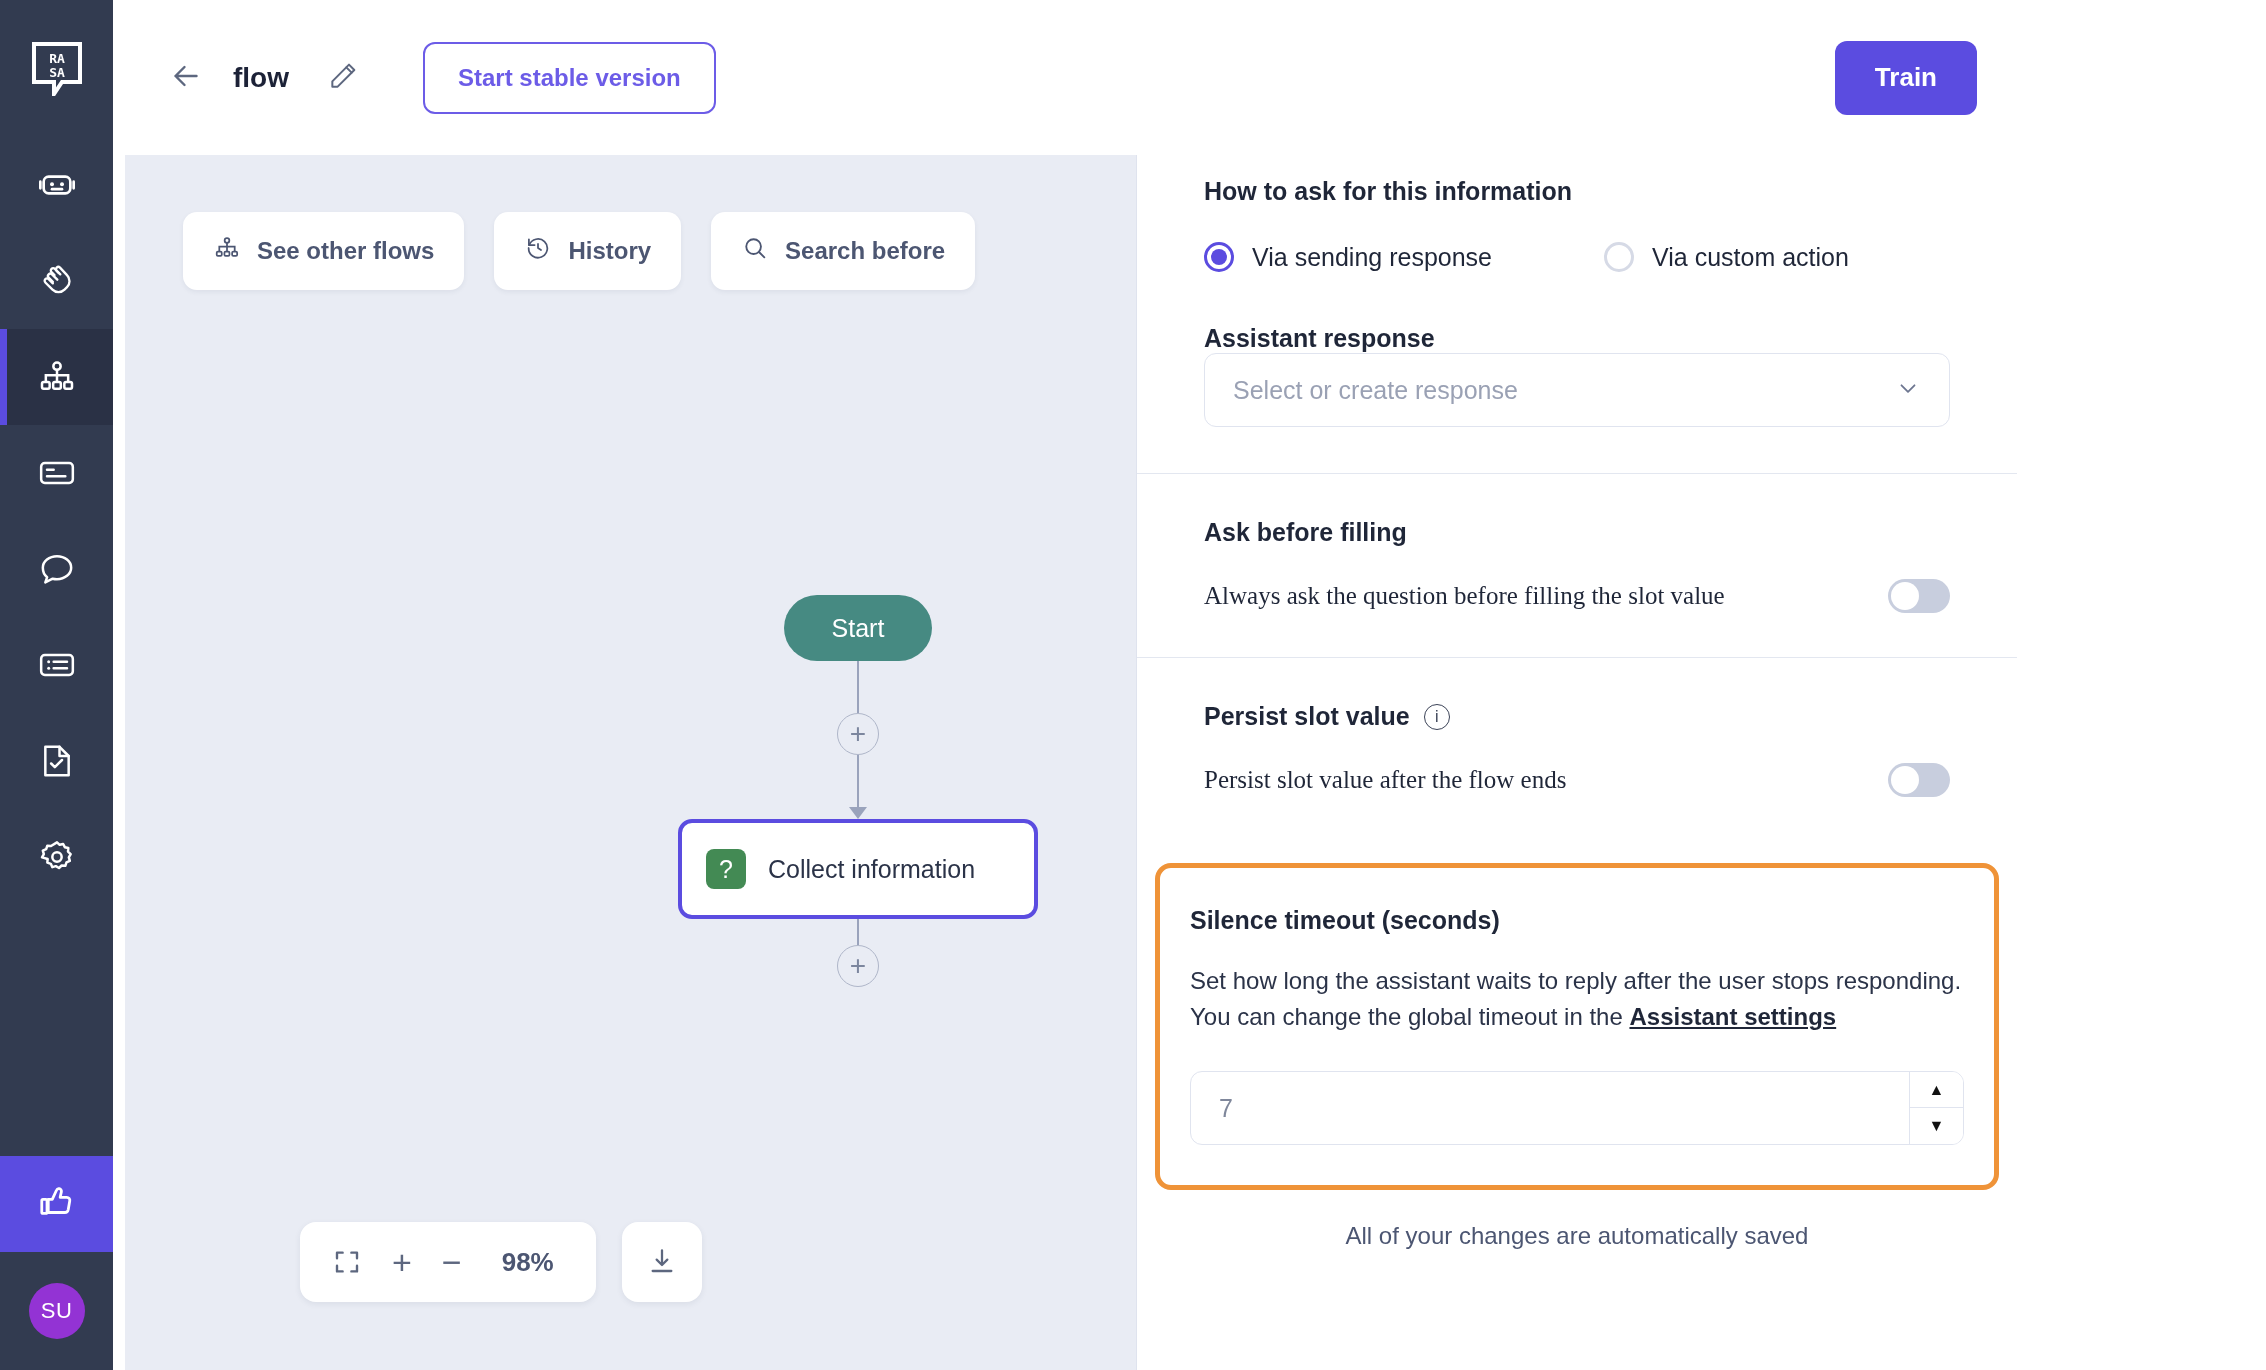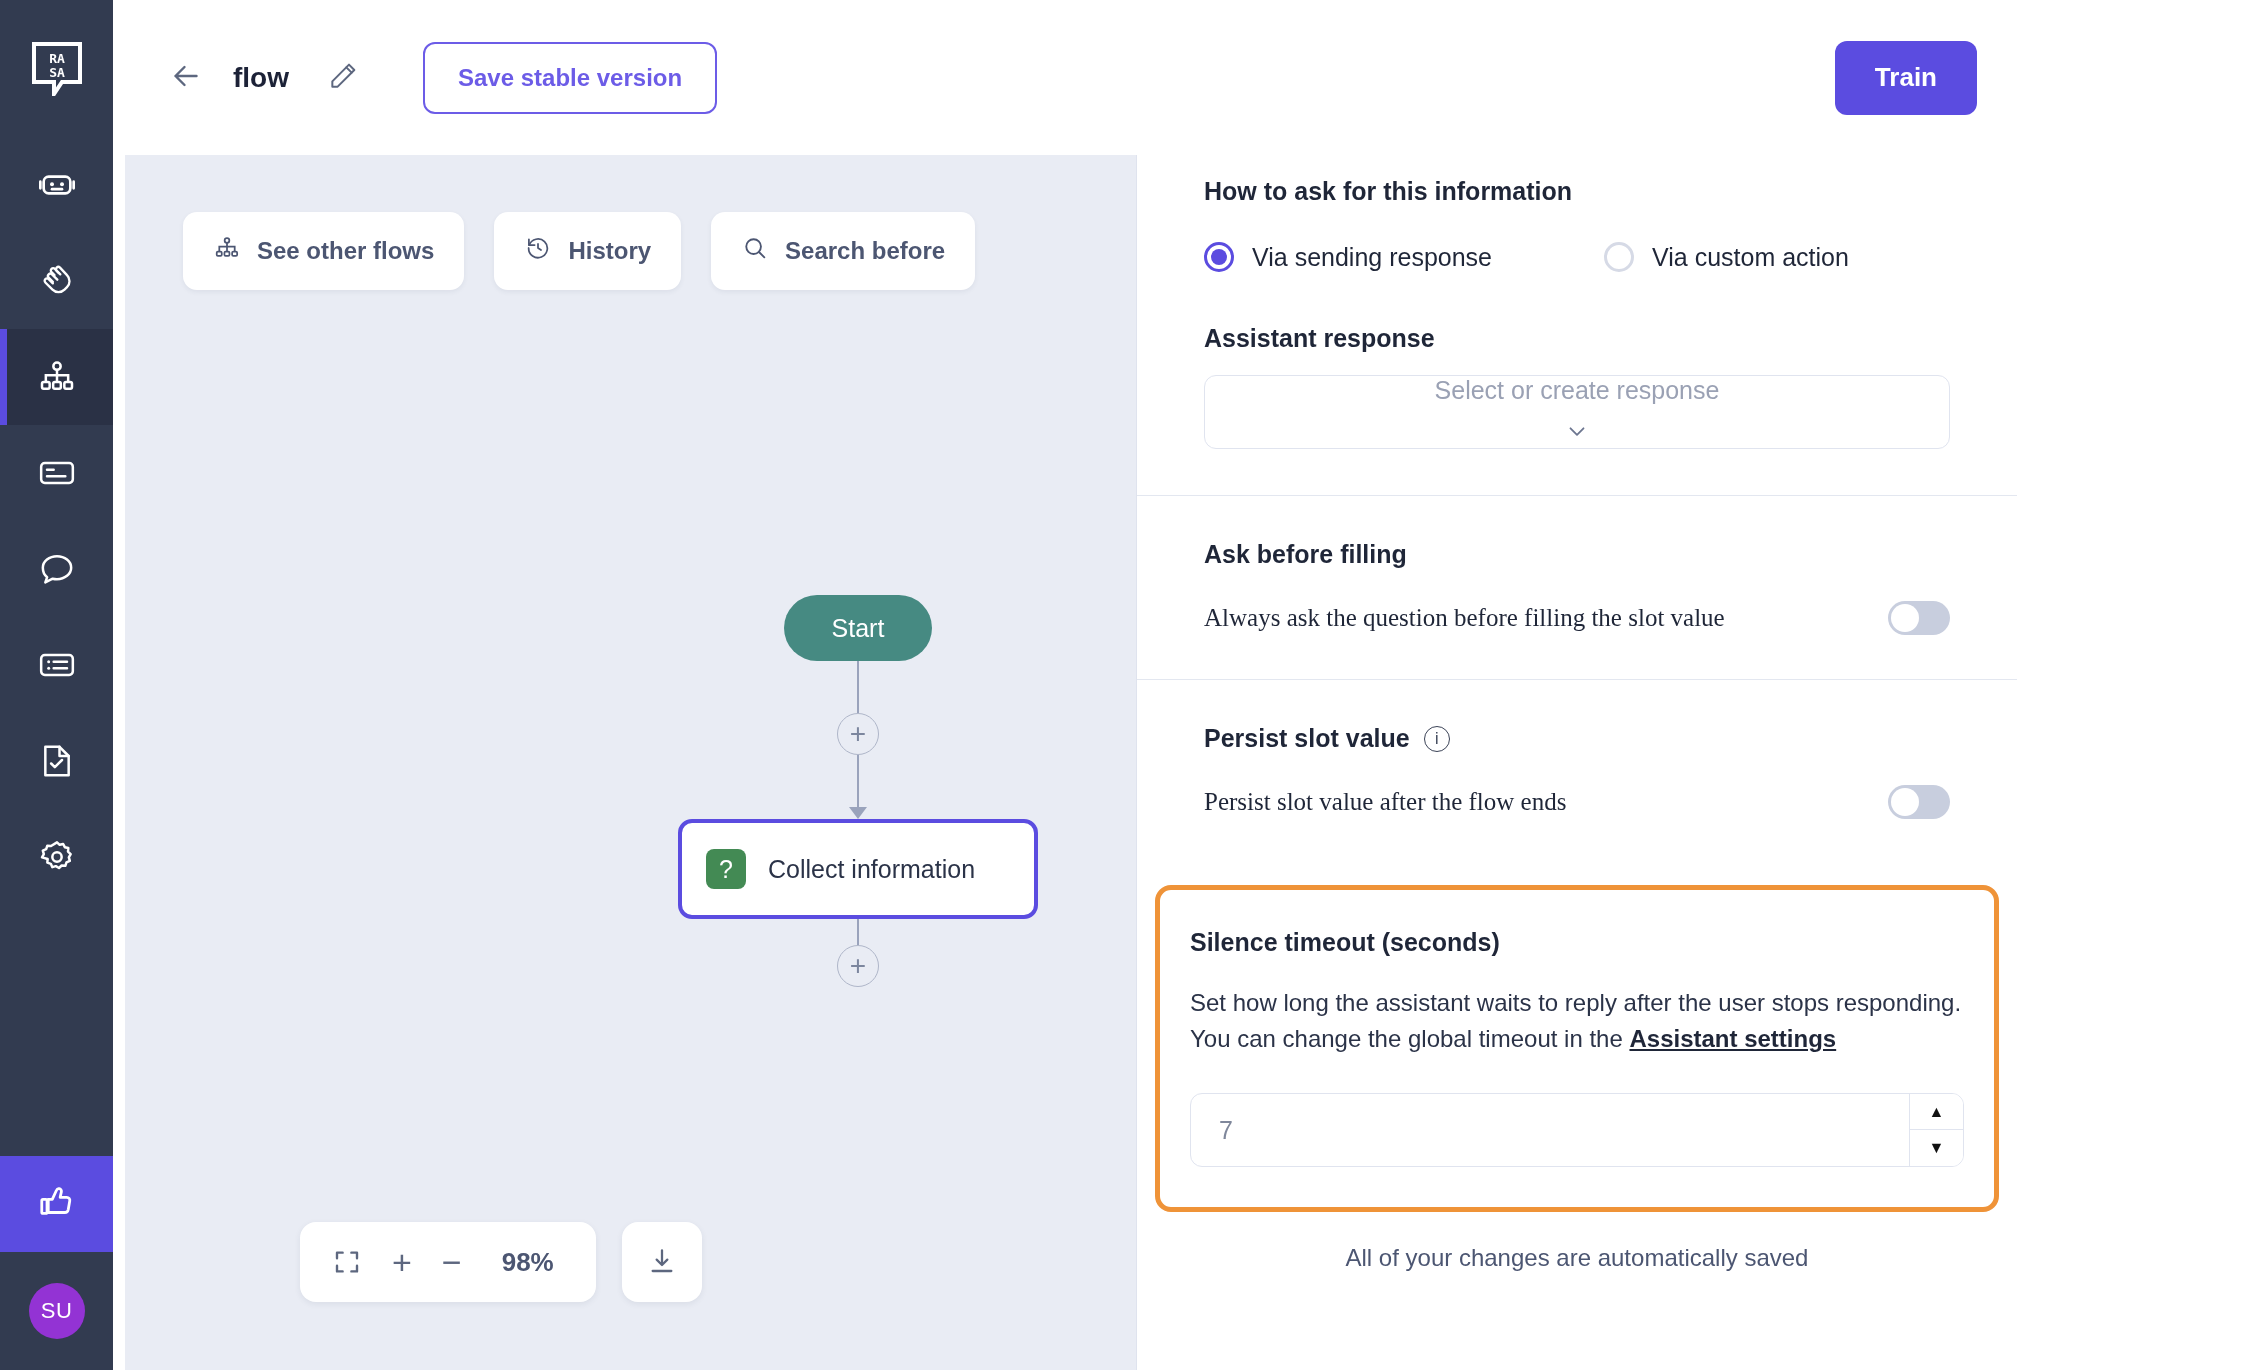--- a/index.html
+++ b/index.html
@@ -287,29 +287,27 @@
     width: 16px; height: 16px; border-radius: 50%;
     background: #5B4CE0;
   }
   .radio-label { font-size: 25px; color: #1F2638; }
 
   .field-label {
     font-size: 25px; font-weight: bold; color: #1F2638;
     margin-top: 52px;
   }
   .select-box {
-    margin-top: 22px;
     height: 74px;
     border: 1.5px solid #E0E4EF;
     border-radius: 12px;
     display: flex; align-items: center;
     padding: 0 28px;
     justify-content: space-between;
     cursor: pointer;
-    flex-direction: column;
   }
   .select-placeholder { font-size: 25px; color: #9AA1B4; }
 
   .toggle-row {
     display: flex; align-items: center; justify-content: space-between;
     margin-top: 32px;
   }
   .toggle-text { font-size: 25px; color: #1F2638; font-family: Liberation Serif, serif; }
   .toggle {
     width: 62px; height: 34px; border-radius: 17px;
@@ -512,21 +510,21 @@
       </div>
       <div class="flow-title">flow</div>
       <div class="edit-btn">
         <span>
           <svg width="32" height="32" viewBox="0 0 24 24" fill="none" stroke="currentColor" stroke-width="1.5" stroke-linecap="round" stroke-linejoin="round">
             <path d="M16.5 3.5l4 4L8 20H4v-4z"></path>
             <path d="M14.5 5.5l4 4"></path>
           </svg>
         </span>
       </div>
-      <button class="save-stable">Save stable version</button>
+      <button class="save-stable">Start stable version</button>
       <div class="topbar-spacer"></div>
       <button class="train-btn">Train</button>
     </div>
 
     <div class="body-row">
 
       <div class="canvas">
 
         <div class="canvas-toolbar">
           <button class="tool-btn">

